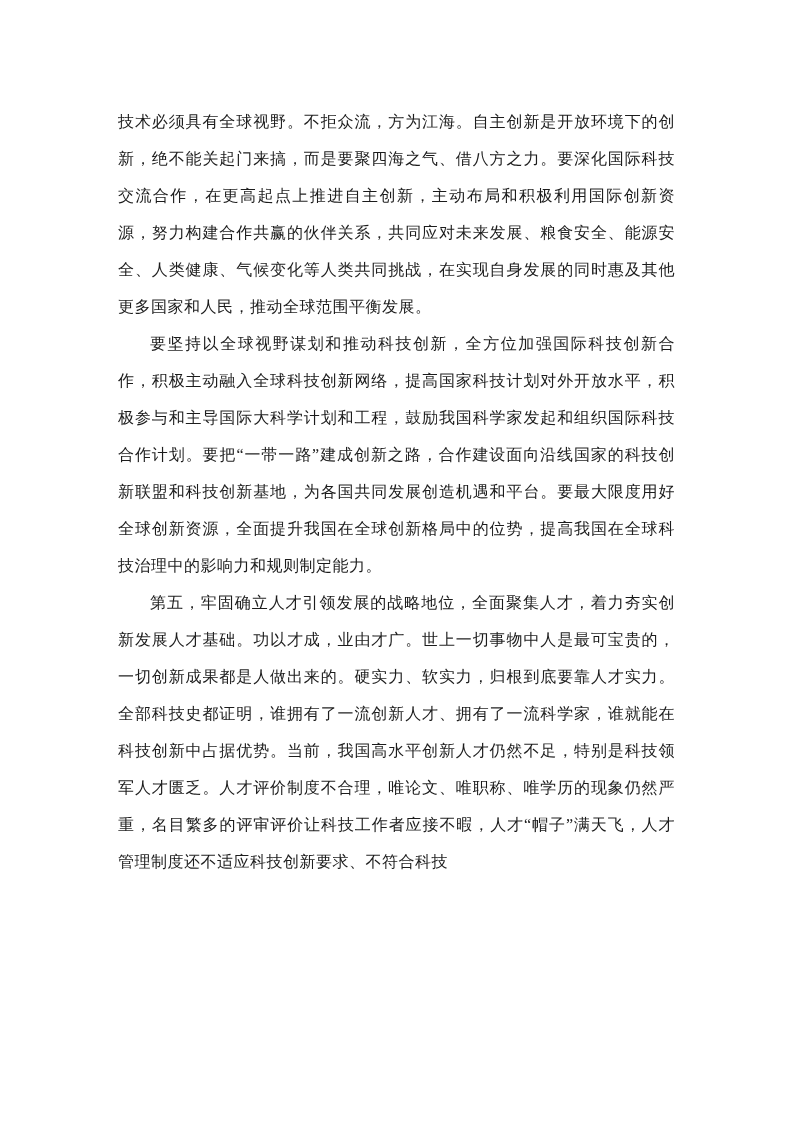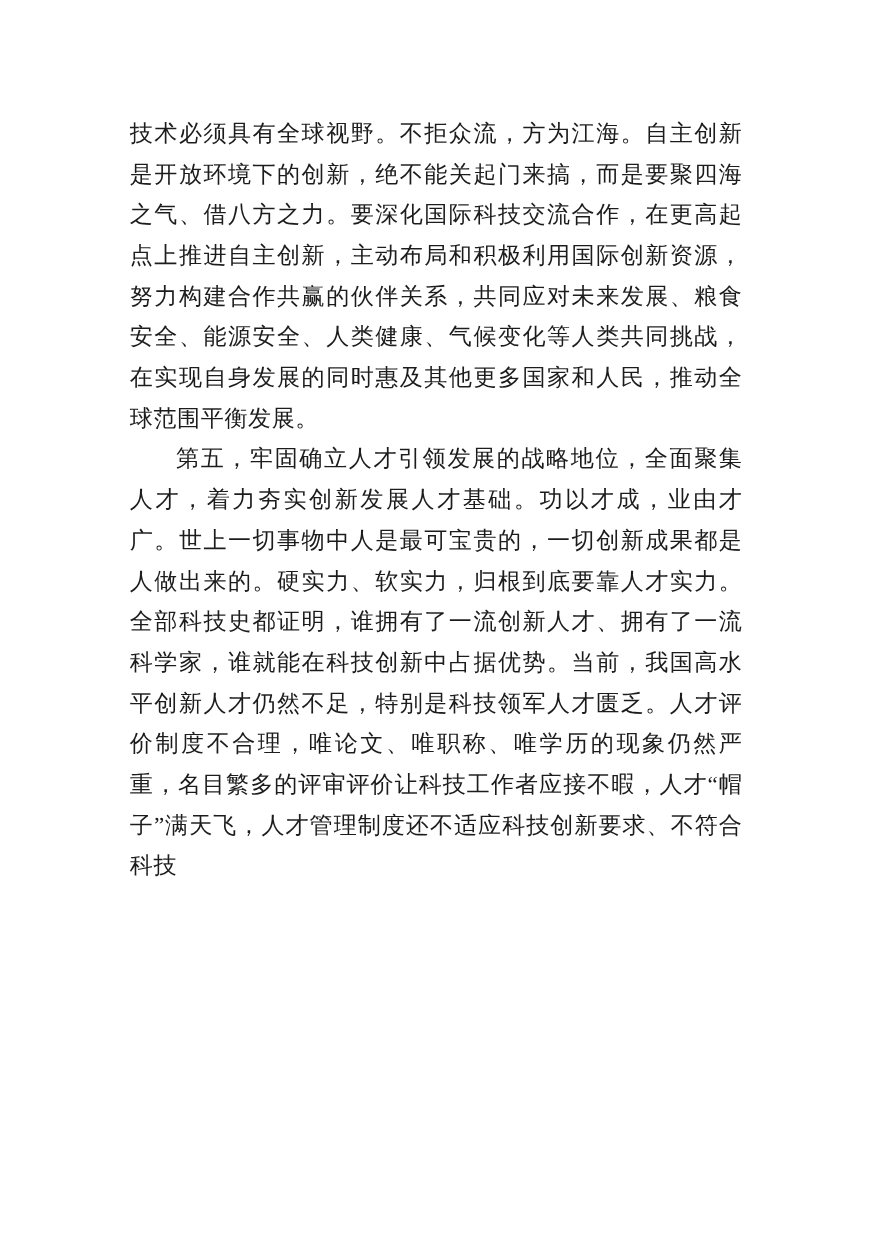--- a/index.html
+++ b/index.html
@@ -16,34 +16,35 @@
     font-family: "Liberation Serif", "DejaVu Serif", serif;
   }
   .doc-content {
     position: absolute;
     left: 118px;
     top: 103px;
     width: 557px;
   }
   .doc-paragraph {
     margin: 0;
-    font-size: 21px;
+    font-size: 16px;
     line-height: 37px;
     color: #1c1c1c;
     text-align: justify;
     text-justify: inter-ideograph;
     letter-spacing: 0.5px;
     font-weight: 400;
     word-break: break-all;
   }
   .doc-paragraph.indented {
     text-indent: 2em;
   }
 </style>
 </head>
 <body>
 
 <div class="page">
   <div class="doc-content">
     <p class="doc-paragraph">技术必须具有全球视野。不拒众流，方为江海。自主创新是开放环境下的创新，绝不能关起门来搞，而是要聚四海之气、借八方之力。要深化国际科技交流合作，在更高起点上推进自主创新，主动布局和积极利用国际创新资源，努力构建合作共赢的伙伴关系，共同应对未来发展、粮食安全、能源安全、人类健康、气候变化等人类共同挑战，在实现自身发展的同时惠及其他更多国家和人民，推动全球范围平衡发展。</p>
+    <p class="doc-paragraph indented">要坚持以全球视野谋划和推动科技创新，全方位加强国际科技创新合作，积极主动融入全球科技创新网络，提高国家科技计划对外开放水平，积极参与和主导国际大科学计划和工程，鼓励我国科学家发起和组织国际科技合作计划。要把“一带一路”建成创新之路，合作建设面向沿线国家的科技创新联盟和科技创新基地，为各国共同发展创造机遇和平台。要最大限度用好全球创新资源，全面提升我国在全球创新格局中的位势，提高我国在全球科技治理中的影响力和规则制定能力。</p>
     <p class="doc-paragraph indented">第五，牢固确立人才引领发展的战略地位，全面聚集人才，着力夯实创新发展人才基础。功以才成，业由才广。世上一切事物中人是最可宝贵的，一切创新成果都是人做出来的。硬实力、软实力，归根到底要靠人才实力。全部科技史都证明，谁拥有了一流创新人才、拥有了一流科学家，谁就能在科技创新中占据优势。当前，我国高水平创新人才仍然不足，特别是科技领军人才匮乏。人才评价制度不合理，唯论文、唯职称、唯学历的现象仍然严重，名目繁多的评审评价让科技工作者应接不暇，人才“帽子”满天飞，人才管理制度还不适应科技创新要求、不符合科技</p>
   </div>
 </div>
 
 </body></html>

